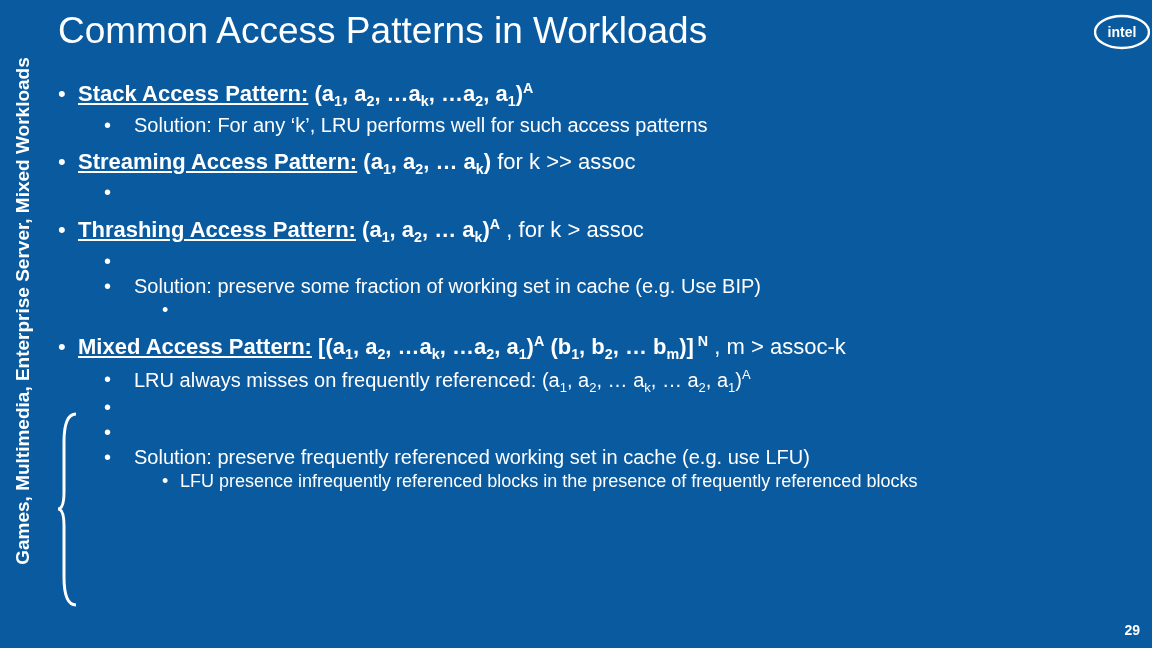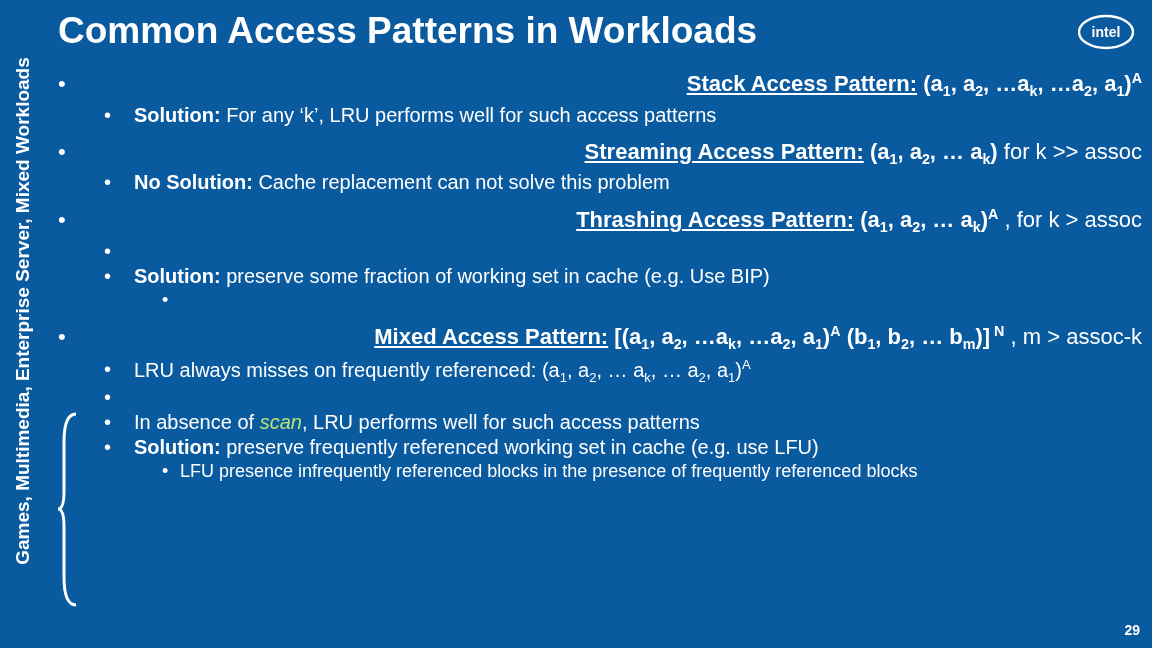--- a/index.html
+++ b/index.html
@@ -24,74 +24,74 @@
     text-align: center;
   }
   .content {
     position: absolute;
     left: 58px;
     top: 10px;
     right: 10px;
   }
   .title {
     font-size: 37px;
-    font-weight: bold;
-    margin-bottom: 18px;
+    font-weight: normal;
+    margin-bottom: 28px;
   }
   .top-bullet {
     font-size: 22px;
     margin: 0 0 2px 0;
     display: flex;
     align-items: baseline;
   }
   .tb-dot {
     width: 20px;
     font-size: 22px;
     line-height: 1;
     font-family: Arial;
   }
-  .tb-body { flex: 1; text-align: right; }
+  .tb-body { flex: 1; }
   .u { text-decoration: underline; }
   .b { font-weight: bold; }
   .seq { font-size: 22px; }
   sub { font-size: 0.65em; vertical-align: sub; }
   sup { font-size: 0.65em; vertical-align: super; }
   .sub-bullets {
     margin: 4px 0 12px 46px;
     font-size: 20px;
   }
   .sub-bullets .row {
     display: flex;
     align-items: baseline;
     margin: 2px 0;
   }
   .sb-dot {
     width: 30px;
     font-family: Arial;
   }
-  .subsolu { font-weight: bold; margin-top: 20px; }
+  .subsolu { font-weight: normal; margin-top: 20px; }
   .subsub {
     margin: 2px 0 4px 58px;
     font-size: 18px;
     display: flex;
     align-items: baseline;
   }
   .ss-dot { width: 18px; font-family: Arial; }
   .scan { font-style: italic; color: #b7e07a; font-weight: bold; }
   .scan2 { font-style: italic; color: #b7e07a; }
   .page-num {
     position: absolute;
     right: 12px;
     bottom: 10px;
     font-size: 14px;
     font-weight: bold;
   }
   .logo {
     position: absolute;
-    right: 18px;
+    right: 2px;
     top: 14px;
     width: 56px;
     height: 36px;
   }
   .logo svg { width: 56px; height: 36px; }
   .brace {
     position: absolute;
     left: 58px;
     top: 412px;
     height: 195px;
@@ -141,21 +141,20 @@
     <span class="tb-body">
       <span class="u b">Streaming Access Pattern:</span>
       <span class="b seq">
         <span>(a</span><sub>1</sub><span>,  a</span><sub>2</sub><span>, … a</span><sub>k</sub><span>)</span>
       </span><span class="seq"> for k &gt;&gt; assoc</span>
     </span>
   </div>
   <div class="sub-bullets">
     <div class="row">
         <span class="sb-dot">•</span>
-        <span><span class="subsolu">No Solution:</span><span> Cache replacement can not solve this problem</span></span>
       </div>
   </div>
 
   <div class="top-bullet">
     <span class="tb-dot">•</span>
     <span class="tb-body">
       <span class="u b">Thrashing Access Pattern:</span>
       <span class="b seq">
         <span>(a</span><sub>1</sub><span>,  a</span><sub>2</sub><span>, … a</span><sub>k</sub><span>)</span><sup>A</sup>
       </span><span class="seq"> , for k &gt; assoc</span>
@@ -188,23 +187,20 @@
         <span class="sb-dot">•</span>
       <span>
         <span>LRU always misses on frequently referenced: (a</span><sub>1</sub><span>, a</span><sub>2</sub><span>, … a</span><sub>k</sub><span>, … a</span><sub>2</sub><span>, a</span><sub>1</sub><span>)</span><sup>A</sup>
       </span>
     </div>
     <div class="row">
         <span class="sb-dot">•</span>
     </div>
     <div class="row">
         <span class="sb-dot">•</span>
-      <span>
-        <span>In absence of </span><span class="scan2">scan</span><span>, LRU performs well for such access patterns</span>
-      </span>
     </div>
     <div class="row">
         <span class="sb-dot">•</span>
       <span><span class="subsolu">Solution:</span><span>  preserve frequently referenced working set in cache (e.g. use LFU)</span></span>
     </div>
     <div class="subsub">
         <span class="ss-dot">•</span>
         <span>LFU presence infrequently referenced blocks in the presence of frequently referenced blocks</span>
       </div>
   </div>

